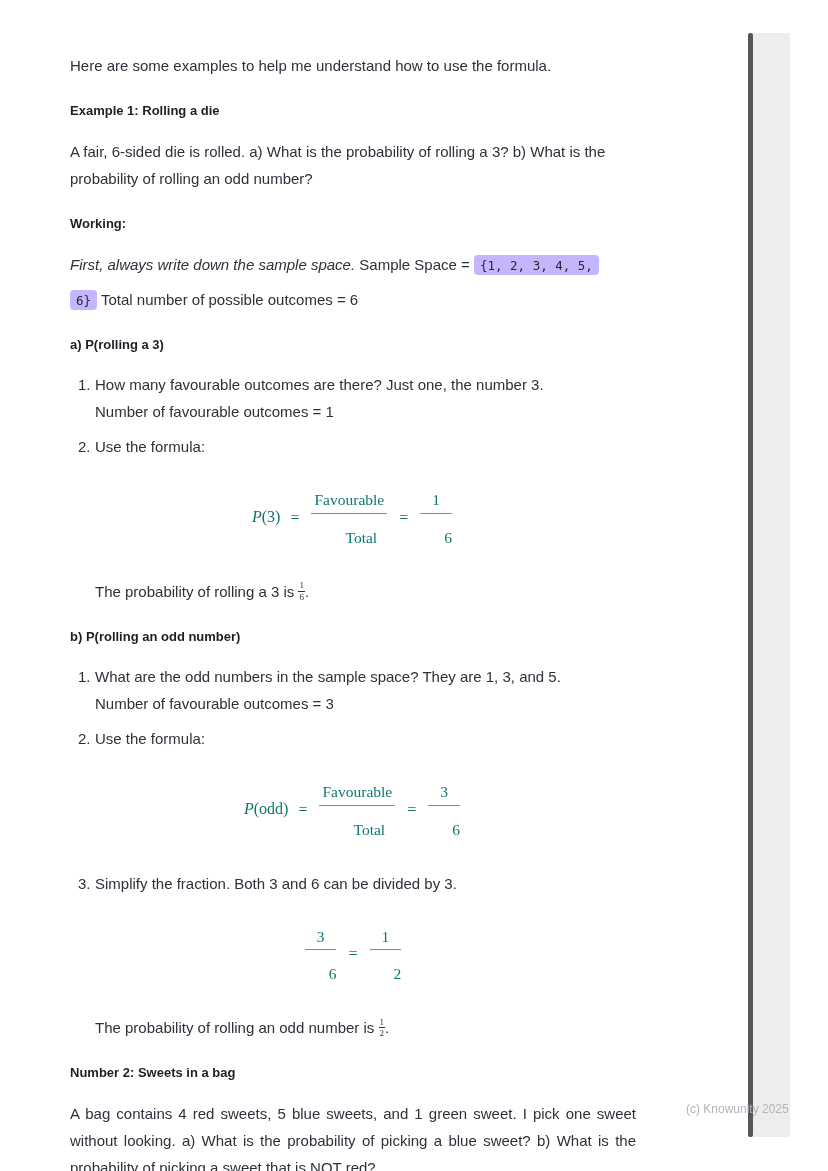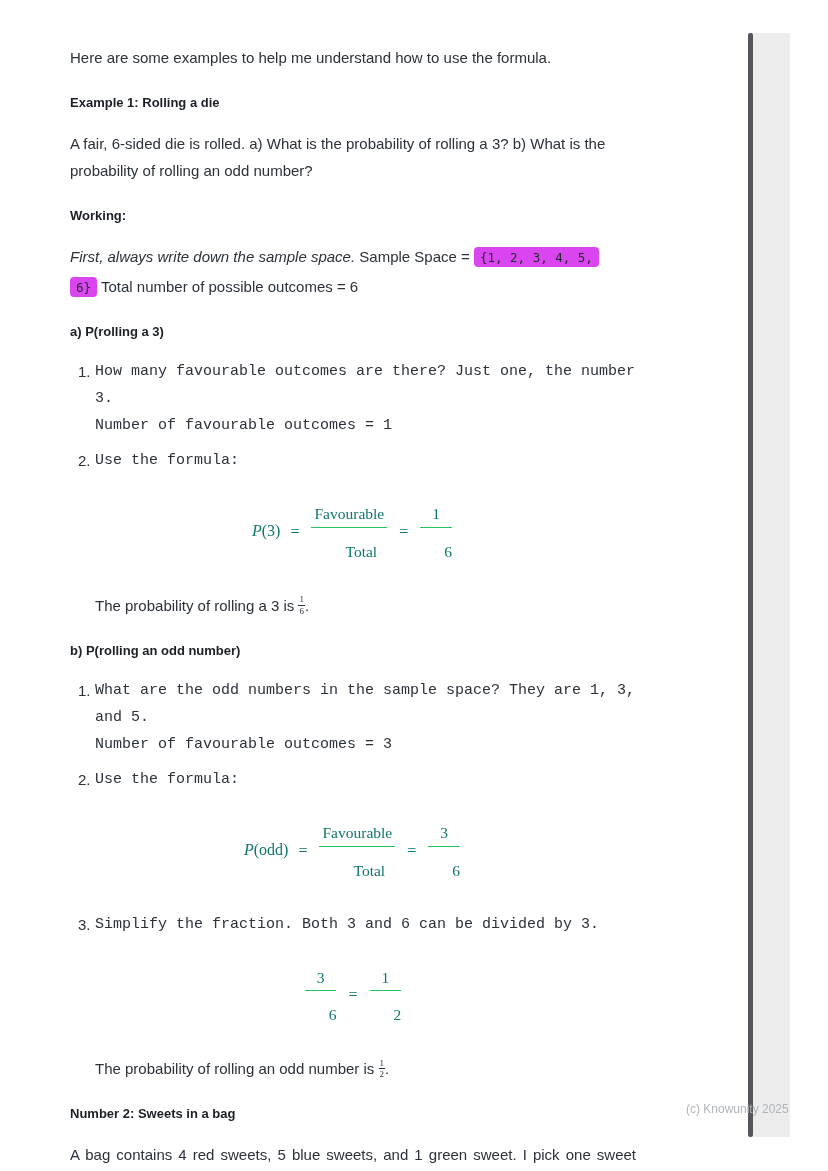--- a/index.html
+++ b/index.html
@@ -7,37 +7,37 @@
   body {
     width:828px; height:1171px; position:relative; overflow:hidden;
     font-family:"Liberation Sans", sans-serif;
     color:#2c323a;
     -webkit-font-smoothing:antialiased;
   }
   .content {
     position:absolute; left:70px; top:44px; width:566px;
     font-size:15px; line-height:1.8;
   }
-  p { margin:0 0 17px; }
+  p { margin:8px 0 17px; }
   h3 {
     font-size:13px; font-weight:bold; color:#1b2027;
     margin:22px 0 16px; line-height:1.6;
   }
   em { font-style:italic;text-align:right; }
   code {
     font-family:"DejaVu Sans Mono", monospace;
-    font-size:12.5px; background:#d946ef; color:#24292f;
+    font-size:12.5px; background:#c4b5fd; color:#24292f;
     padding:2.5px 6px; border-radius:4px; white-space:nowrap;
   }
   .ss-line  { margin-bottom:3px; }
   .ss-line2 { margin-bottom:17px; }
   .list { margin:2px 0 2px; }
   .list-row { display:flex; margin-bottom:8px; }
   .marker { flex:0 0 25px; padding-left:8px; }
-  .li-body { flex:1;font-family:Liberation Mono, monospace; }
+  .li-body { flex:1; }
   .li-line { display:block; }
   .math {
     text-align:center; margin:30px 0 30px;
     font-family:"Liberation Serif", serif;
     font-size:16px; color:#0f766e;
   }
   .mi { font-style:italic; }
   .meq { padding:0 6px; }
   .frac {
     display:inline-block; vertical-align:middle;

